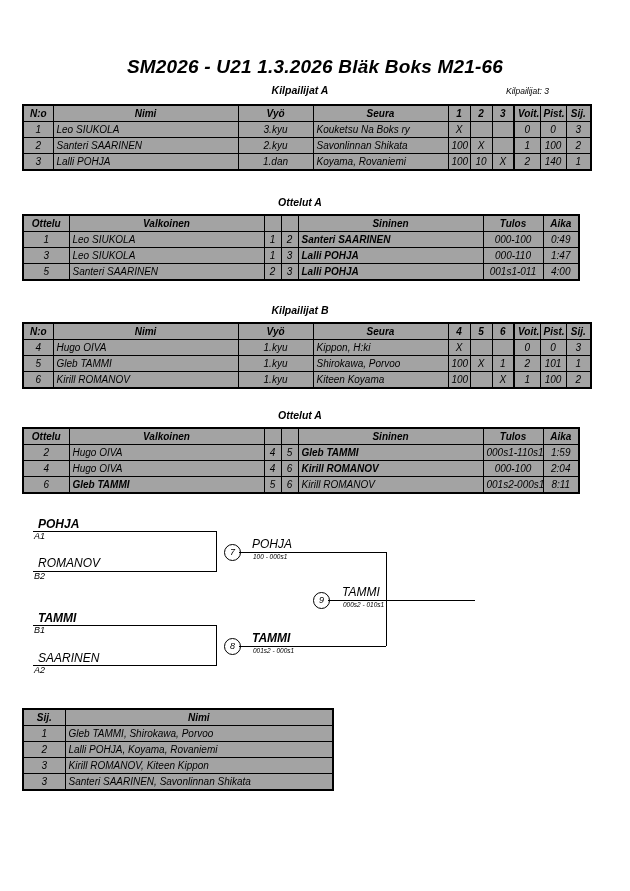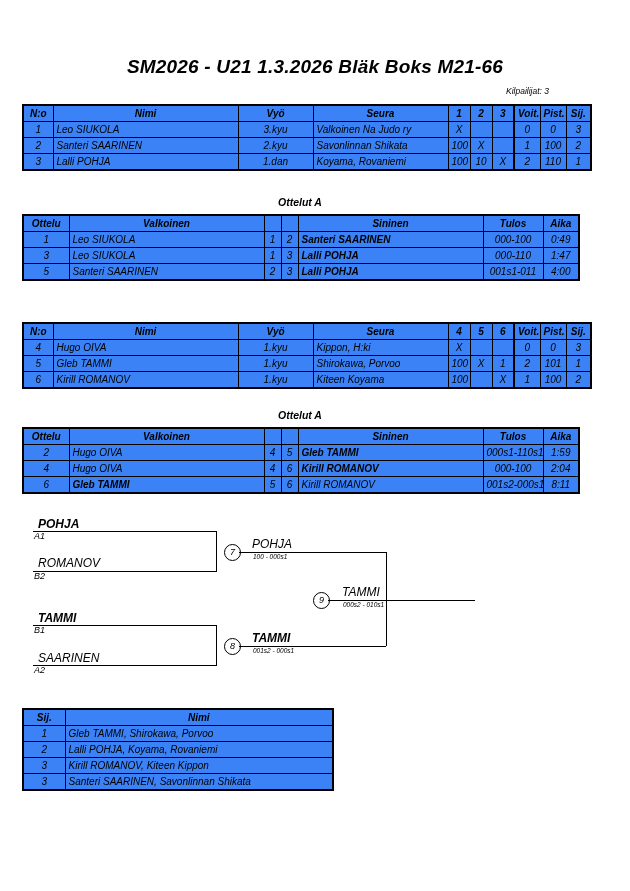--- a/index.html
+++ b/index.html
@@ -55,21 +55,21 @@
   .caption-narrow {
     width: 310px;
     left: 22px;
   }
 
   
   table.grid {
     position: absolute;
     border-collapse: collapse;
     table-layout: fixed;
-    background: #3b82f6;
+    background: #a3a3a3;
   }
   table.grid,
   table.grid > tbody > tr > td,
   table.grid > tbody > tr > th {
     border: 1px solid #000;
   }
   table.grid {
     border: 2px solid #000;
   }
   table.grid th, table.grid td {
@@ -142,20 +142,21 @@
   }
 </style>
 </head>
 <body>
 
 <div class="page">
 
   <div class="doc-title">SM2026 - U21  1.3.2026  Bläk Boks   M21-66</div>
   <div class="kilpailijat-count">Kilpailijat: 3</div>
 
+  <div class="section-caption" style="top:68px">Kilpailijat A</div>
   <table class="grid pool-table" style="top:88px">
     <colgroup>
       <col style="width:30px">
         <col style="width:185px">
         <col style="width:75px">
         <col style="width:135px">
       <col style="width:22px">
         <col style="width:22px">
         <col style="width:22px">
       <col style="width:26px">
@@ -172,21 +173,21 @@
           <th class="c">2</th>
           <th class="c">3</th>
           <th class="c thick-left">Voit.</th>
           <th class="c">Pist.</th>
           <th class="c">Sij.</th>
         </tr>
         <tr>
           <td class="c">1</td>
           <td class="l">Leo SIUKOLA</td>
           <td class="c">3.kyu</td>
-          <td class="l">Valkoinen Na Judo ry</td>
+          <td class="l">Kouketsu Na Boks ry</td>
           <td class="c">X</td>
           <td class="c"></td>
           <td class="c"></td>
           <td class="c thick-left">0</td>
           <td class="c">0</td>
           <td class="c">3</td>
         </tr>
         <tr>
           <td class="c">2</td>
           <td class="l">Santeri SAARINEN</td>
@@ -201,21 +202,21 @@
         </tr>
         <tr>
           <td class="c">3</td>
           <td class="l">Lalli POHJA</td>
           <td class="c">1.dan</td>
           <td class="l">Koyama, Rovaniemi</td>
           <td class="c">100</td>
           <td class="c">10</td>
           <td class="c">X</td>
           <td class="c thick-left">2</td>
-          <td class="c">110</td>
+          <td class="c">140</td>
           <td class="c">1</td>
         </tr>
       </tbody>
   </table>
 
   <div class="section-caption" style="top:180px">Ottelut A</div>
   <table class="grid match-table" style="top:198px">
     <colgroup>
       <col style="width:46px">
         <col style="width:195px">
@@ -258,20 +259,21 @@
           <td class="l">Santeri SAARINEN</td>
           <td class="c">2</td>
           <td class="c">3</td>
           <td class="l b">Lalli POHJA</td>
           <td class="c">001s1-011</td>
           <td class="c">4:00</td>
         </tr>
       </tbody>
   </table>
 
+  <div class="section-caption" style="top:288px">Kilpailijat B</div>
   <table class="grid pool-table" style="top:306px">
     <colgroup>
       <col style="width:30px">
         <col style="width:185px">
         <col style="width:75px">
         <col style="width:135px">
       <col style="width:22px">
         <col style="width:22px">
         <col style="width:22px">
       <col style="width:26px">

